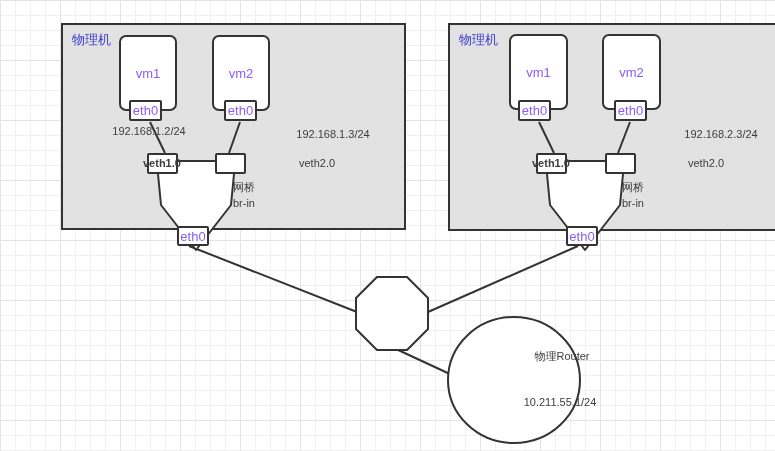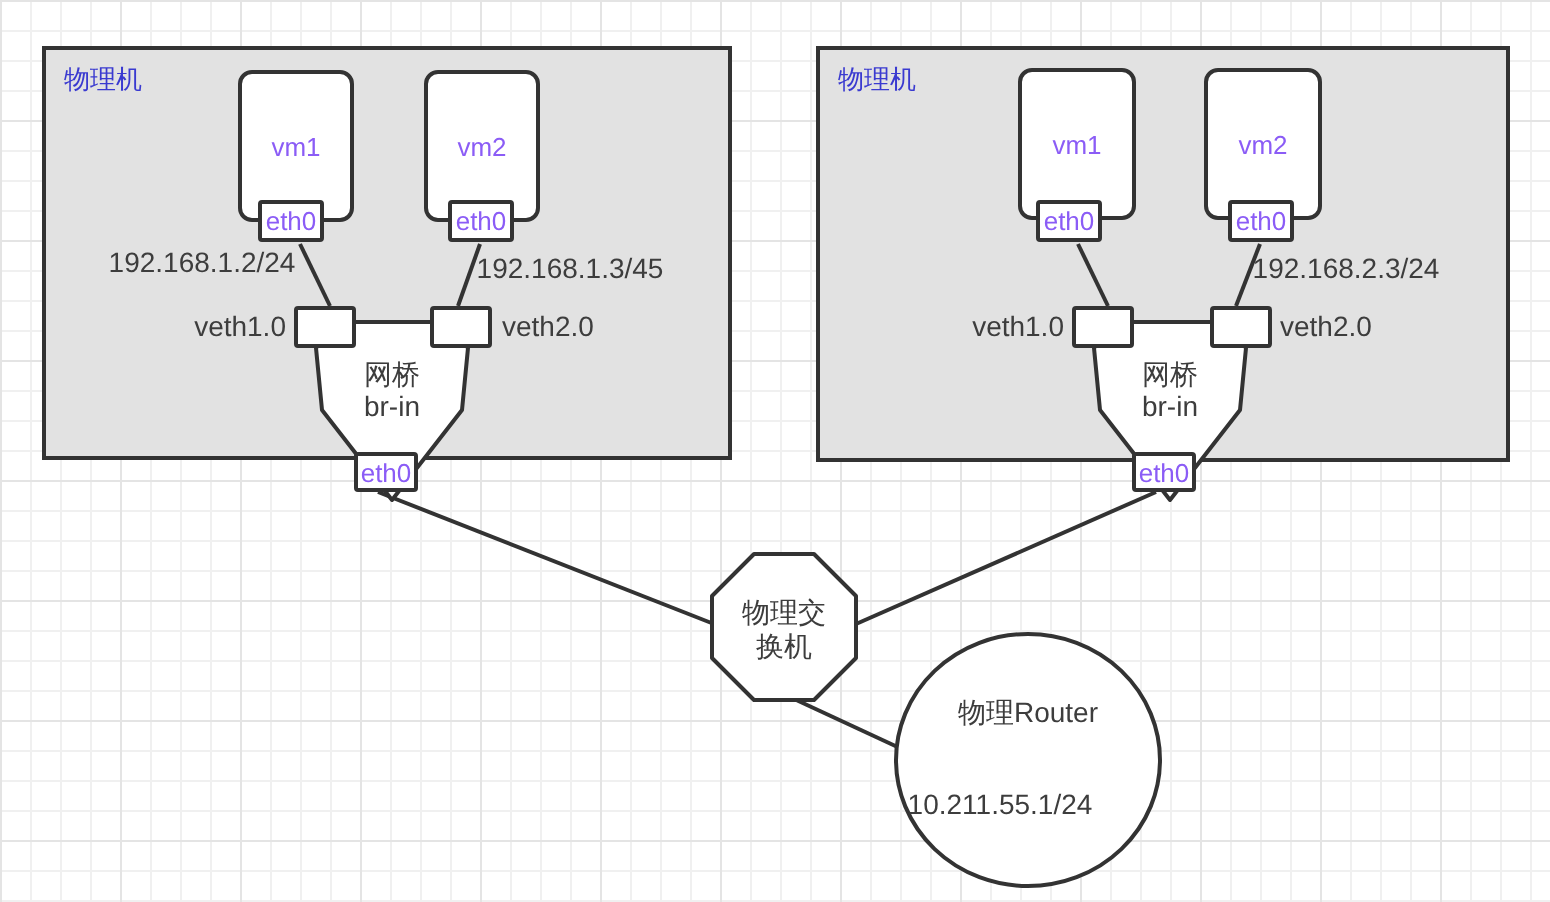--- a/index.html
+++ b/index.html
@@ -12,40 +12,41 @@
     background-color:#ffffff;
     background-image:
       linear-gradient(#e4e4e4 1px, transparent 1px),
       linear-gradient(90deg,#e4e4e4 1px, transparent 1px),
       linear-gradient(#f0f0f0 1px, transparent 1px),
       linear-gradient(90deg,#f0f0f0 1px, transparent 1px);
     background-size:60px 60px,60px 60px,15px 15px,15px 15px;
   }
   .abs{position:absolute;box-sizing:border-box;}
   .machine{
-    background:#e2e2e2;border:2px solid #333;z-index:0;
+    background:#e2e2e2;border:2px solid #333;z-index:0;margin-left:40px;
   }
   .machine-label{
     position:absolute;left:9px;top:6px;
     font-size:13px;color:#3a3ad0;z-index:3;white-space:nowrap;
   }
   svg.wires{position:absolute;left:0;top:0;z-index:1;}
   .node{
     background:#fff;border:2px solid #333;z-index:2;
     display:flex;align-items:center;justify-content:center;
     font-size:13px;color:#8b5cf6;
   }
   .vm{border-radius:7px;}
   .port{border-radius:2px;font-size:13px;line-height:1;}
   .lbl{
-    z-index:3;font-size:14px;color:#3d3d3d;line-height:16px;
+    z-index:3;font-size:11px;color:#3d3d3d;line-height:16px;
     white-space:nowrap;
+    margin-left:48px;
   }
   .center{text-align:center;}
-  .right{text-align:right;}
+  .right{text-align:left;font-weight:bold;}
   .bridge-lbl{line-height:16px;}
   .switch-lbl{line-height:17px;}
 </style>
 </head>
 <body>
 
 <div class="canvas">
 
   <div class="abs machine" style="left:21px;top:23px;width:345px;height:207px;">
     <div class="machine-label">物理机</div>
@@ -78,21 +79,21 @@
   <div class="abs node vm" style="left:212px;top:35px;width:58px;height:76px;">
     <span>vm2</span>
   </div>
   <div class="abs node port" style="left:129px;top:100px;width:33px;height:21px;">
     <span>eth0</span>
   </div>
   <div class="abs node port" style="left:224px;top:100px;width:33px;height:21px;">
     <span>eth0</span>
   </div>
   <div class="abs lbl center" style="left:54px;top:123px;width:94px;">192.168.1.2/24</div>
-  <div class="abs lbl center" style="left:238px;top:126px;width:94px;">192.168.1.3/45</div>
+  <div class="abs lbl center" style="left:238px;top:126px;width:94px;">192.168.1.3/24</div>
   <div class="abs node port" style="left:147px;top:153px;width:31px;height:21px;"></div>
   <div class="abs node port" style="left:215px;top:153px;width:31px;height:21px;"></div>
   <div class="abs lbl right" style="left:95px;top:155px;width:48px;">veth1.0</div>
   <div class="abs lbl" style="left:251px;top:155px;width:48px;">veth2.0</div>
   <div class="abs lbl center bridge-lbl" style="left:166px;top:179px;width:60px;">
     <div>网桥</div>
     <div>br-in</div>
   </div>
   <div class="abs node port" style="left:177px;top:226px;width:32px;height:20px;">
     <span>eth0</span>
@@ -116,20 +117,16 @@
   <div class="abs lbl right" style="left:484px;top:155px;width:48px;">veth1.0</div>
   <div class="abs lbl" style="left:640px;top:155px;width:48px;">veth2.0</div>
   <div class="abs lbl center bridge-lbl" style="left:555px;top:179px;width:60px;">
     <div>网桥</div>
     <div>br-in</div>
   </div>
   <div class="abs node port" style="left:566px;top:226px;width:32px;height:20px;">
     <span>eth0</span>
   </div>
 
-  <div class="abs lbl center switch-lbl" style="left:360px;top:298px;width:64px;">
-    <div>物理交</div>
-    <div>换机</div>
-  </div>
   <div class="abs lbl center" style="left:452px;top:348px;width:124px;">物理Router</div>
-  <div class="abs lbl center" style="left:428px;top:394px;width:144px;">10.211.55.1/24</div>
+  <div class="abs lbl center" style="left:440px;top:394px;width:144px;">10.211.55.1/24</div>
 
 </div>
 
 </body></html>

